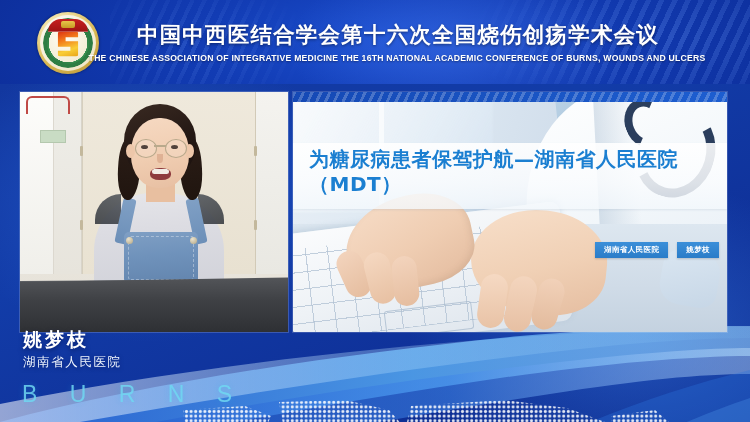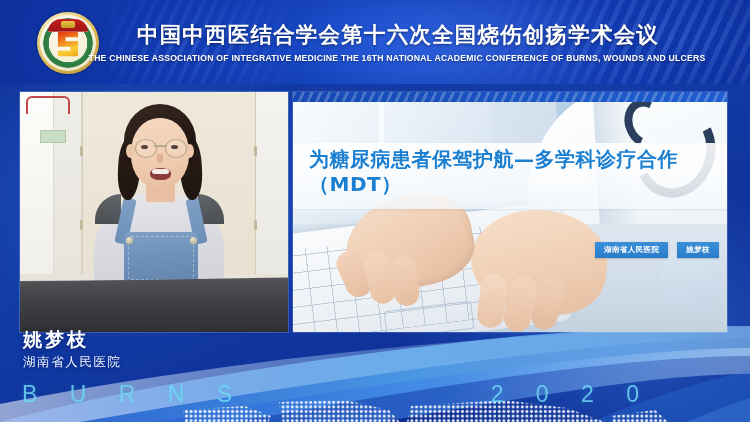--- a/index.html
+++ b/index.html
@@ -384,32 +384,31 @@
     <div class="sl-hand1"></div>
     <div class="sl-fing1"></div>
     <div class="sl-fing2"></div>
     <div class="sl-fing3"></div>
 
     <div class="sl-topbar">
       <div class="sl-topdots"></div>
     </div>
 
     <div class="sl-band">
-      <div class="sl-title">为糖尿病患者保驾护航—多学科诊疗合作（MDT）</div>
+      <div class="sl-title">为糖尿病患者保驾护航—湖南省人民医院（MDT）</div>
     </div>
 
     <div class="sl-tags">
       <span class="sl-tag">湖南省人民医院</span>
       <span class="sl-tag">姚梦枝</span>
     </div>
   </div>
 
   <div class="presenter">
     <div class="p-name">姚梦枝</div>
     <div class="p-org">湖南省人民医院</div>
   </div>
 
   <div class="wordmark">
     <span class="wm-part">B U R N S</span>
-    <span class="wm-part">2 0 2 0</span>
   </div>
 
 </div>
 
 </body></html>

